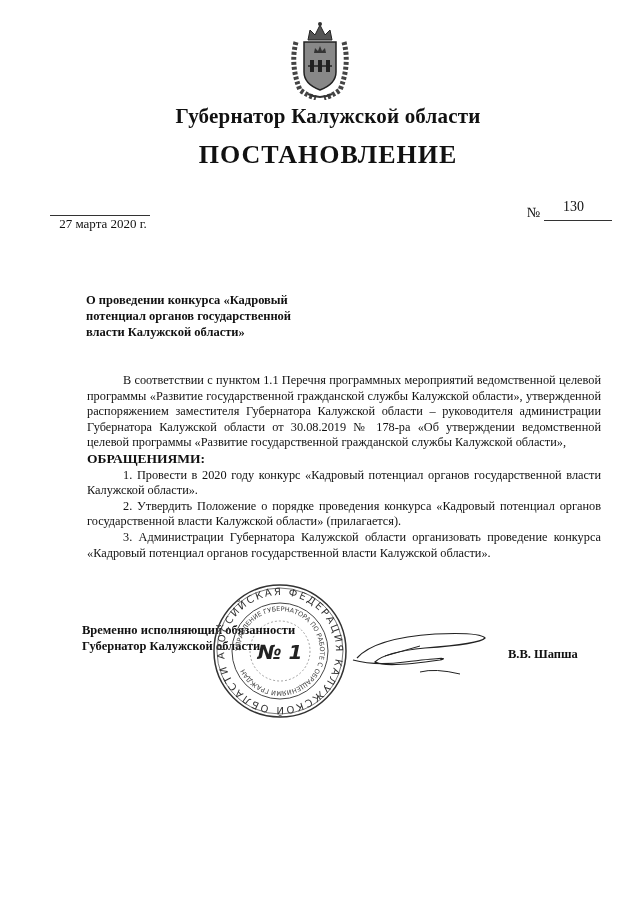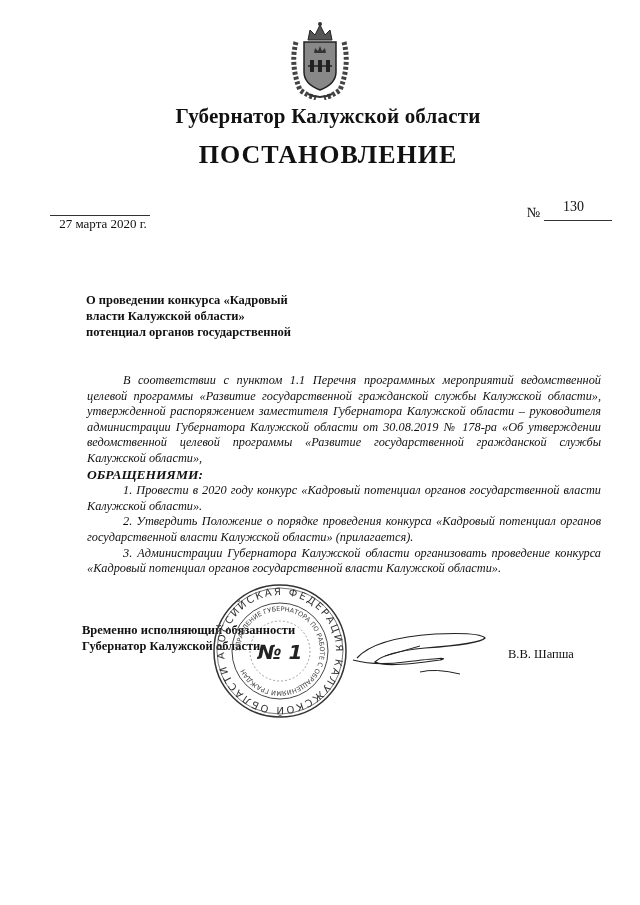--- a/index.html
+++ b/index.html
@@ -78,36 +78,36 @@
       text-align: justify;
     }
 
     .para {
       font-size: 12.3px;
       line-height: 15.6px;
       text-align: justify;
       text-align-last: left;
     }
     #body-main {
-      left: 87px; top: 373px; width: 514px; font-style: italic;
+      left: 87px; top: 373px; width: 514px;
     }
     #body-main .indent { display: inline-block; width: 36px; }
     .bold { font-weight: bold; font-size: 13.5px; }
     .item .indent { display: inline-block; width: 36px; }
 
     #signer-title {
       left: 82px; top: 622px; width: 250px;
       font-size: 12.5px;
       font-weight: bold;
       line-height: 16px;
     }
     #signer-name {
       left: 508px; top: 647px;
       font-size: 12.5px;
-      font-weight: normal;
+      font-weight: bold;
     }
 
     #stamp {
       left: 212px; top: 583px; width: 136px; height: 136px;
     }
     #signature {
       left: 345px; top: 628px; width: 150px; height: 52px;
     }
   </style>
 </head>
@@ -144,22 +144,22 @@
 </div>
 
 <div id="number-block" class="abs">
   <span id="number-sign">№</span>
   <span id="number-value">130</span>
   <div id="number-line"></div>
 </div>
 
 <div id="subject" class="abs">
   <div>О проведении конкурса «Кадровый</div>
+  <div>потенциал органов государственной</div>
   <div>власти Калужской области»</div>
-  <div>потенциал органов государственной</div>
 </div>
 
 <div id="body-main" class="abs">
   <div class="para"><span class="indent"></span><span>В соответствии с пунктом 1.1 Перечня программных мероприятий ведомственной целевой программы «Развитие государственной гражданской службы Калужской области», утвержденной распоряжением заместителя Губернатора Калужской области – руководителя администрации Губернатора Калужской области от 30.08.2019 № 178-ра «Об утверждении ведомственной целевой программы «Развитие государственной гражданской службы Калужской области»,</span></div>
   <div class="para"><span class="bold">ОБРАЩЕНИЯМИ:</span></div>
   <div class="para item"><span class="indent"></span><span>1.</span> <span>Провести в 2020 году конкурс «Кадровый потенциал органов государственной власти Калужской области».</span></div>
   <div class="para item"><span class="indent"></span><span>2.</span> <span>Утвердить Положение о порядке проведения конкурса «Кадровый потенциал органов государственной власти Калужской области» (прилагается).</span></div>
   <div class="para item"><span class="indent"></span><span>3.</span> <span>Администрации Губернатора Калужской области организовать проведение конкурса «Кадровый потенциал органов государственной власти Калужской области».</span></div>
 </div>
 

